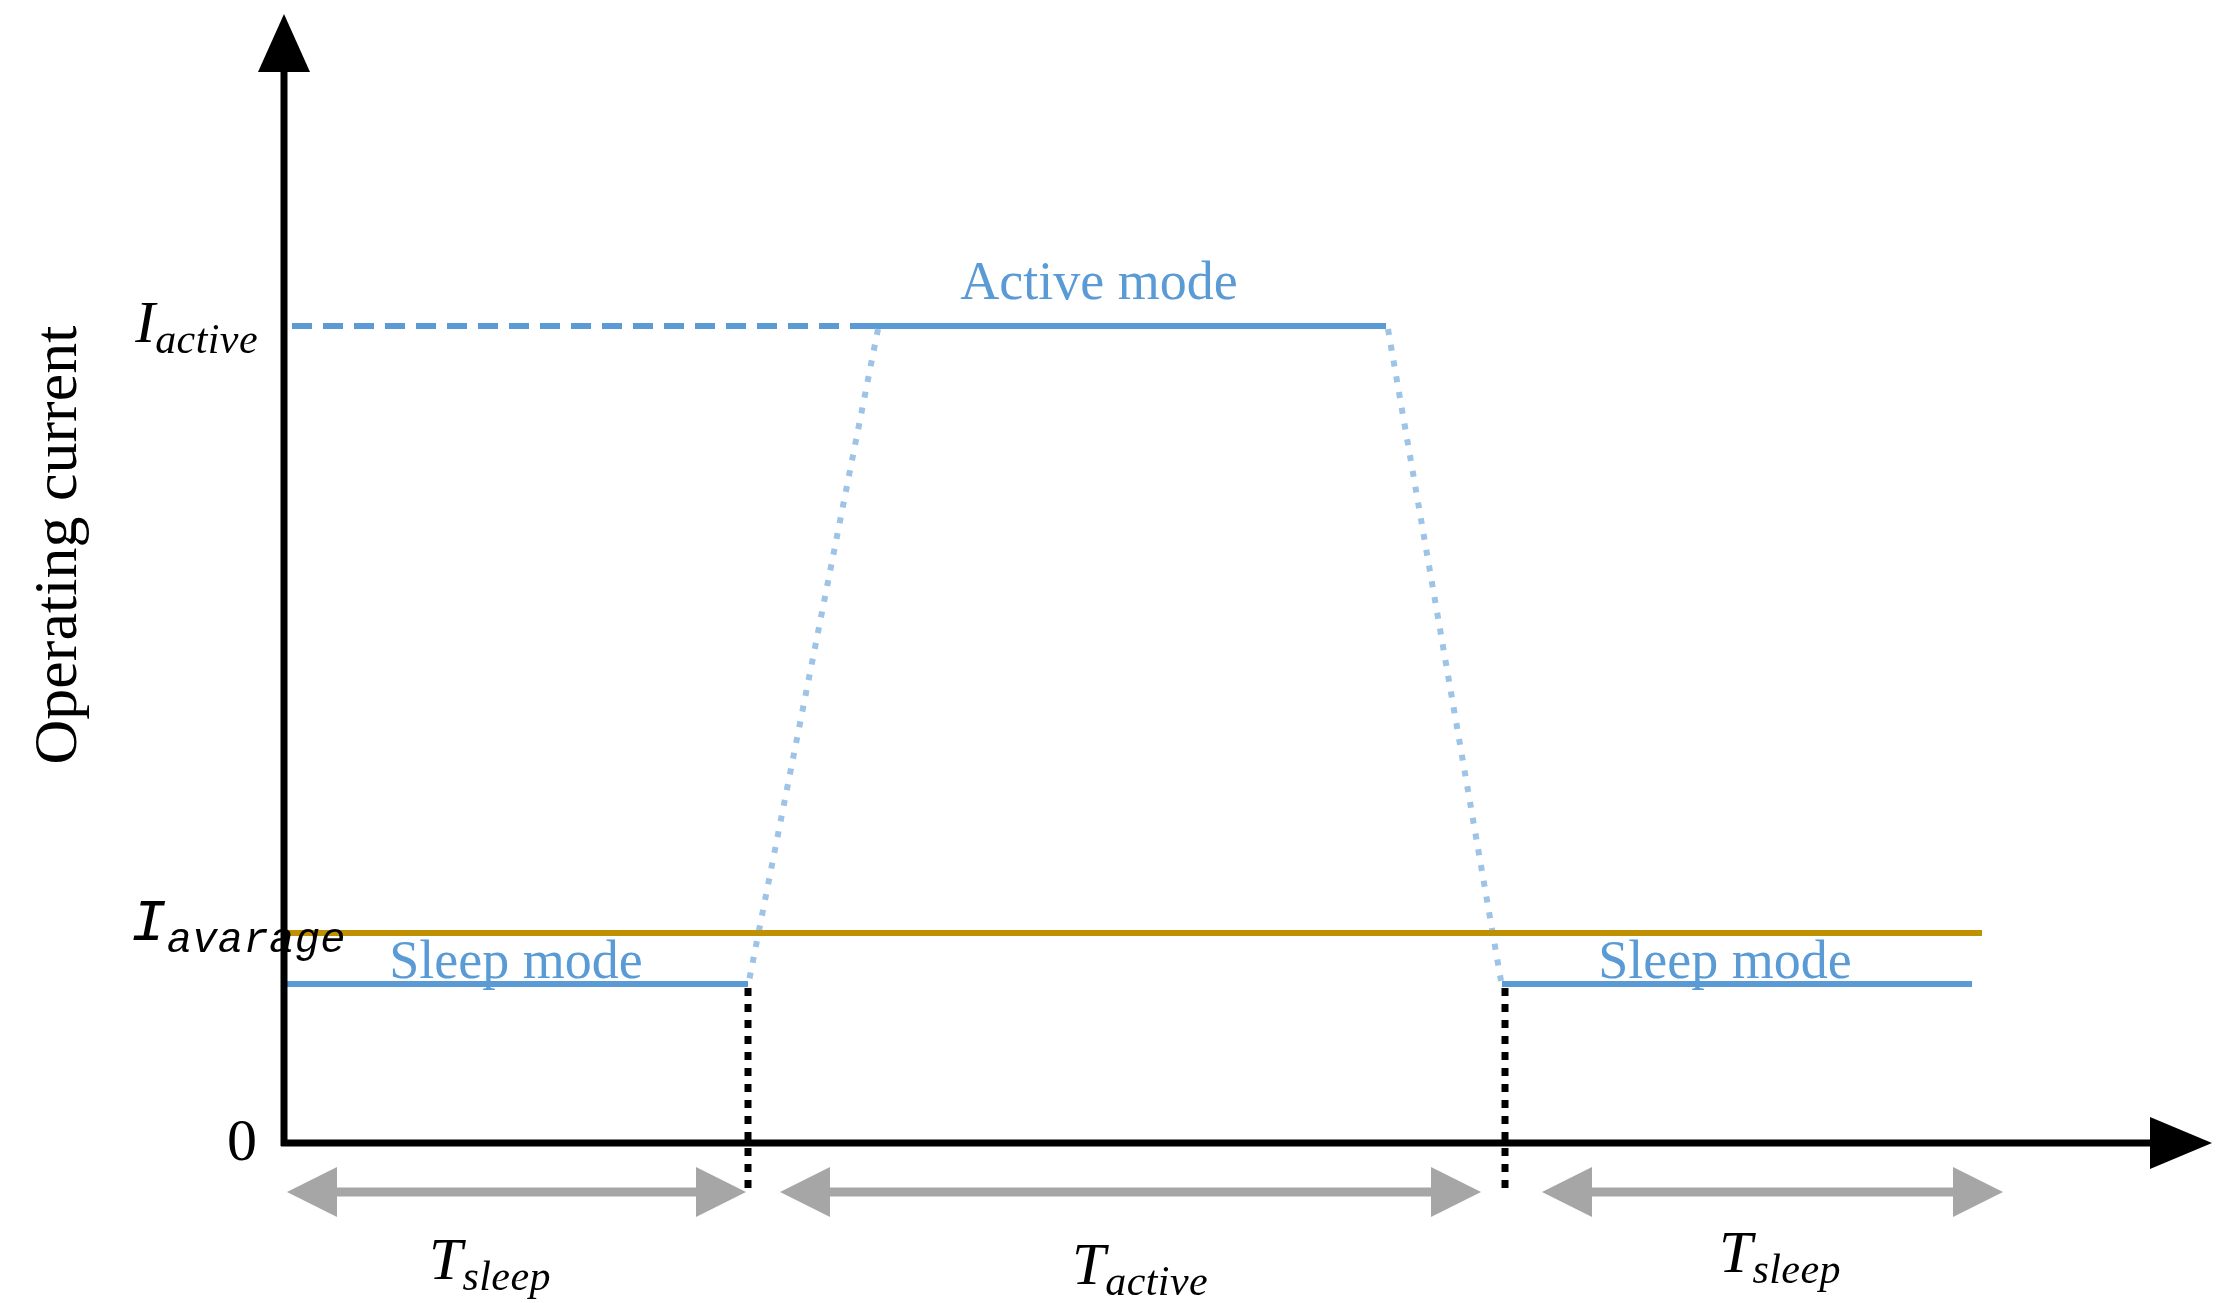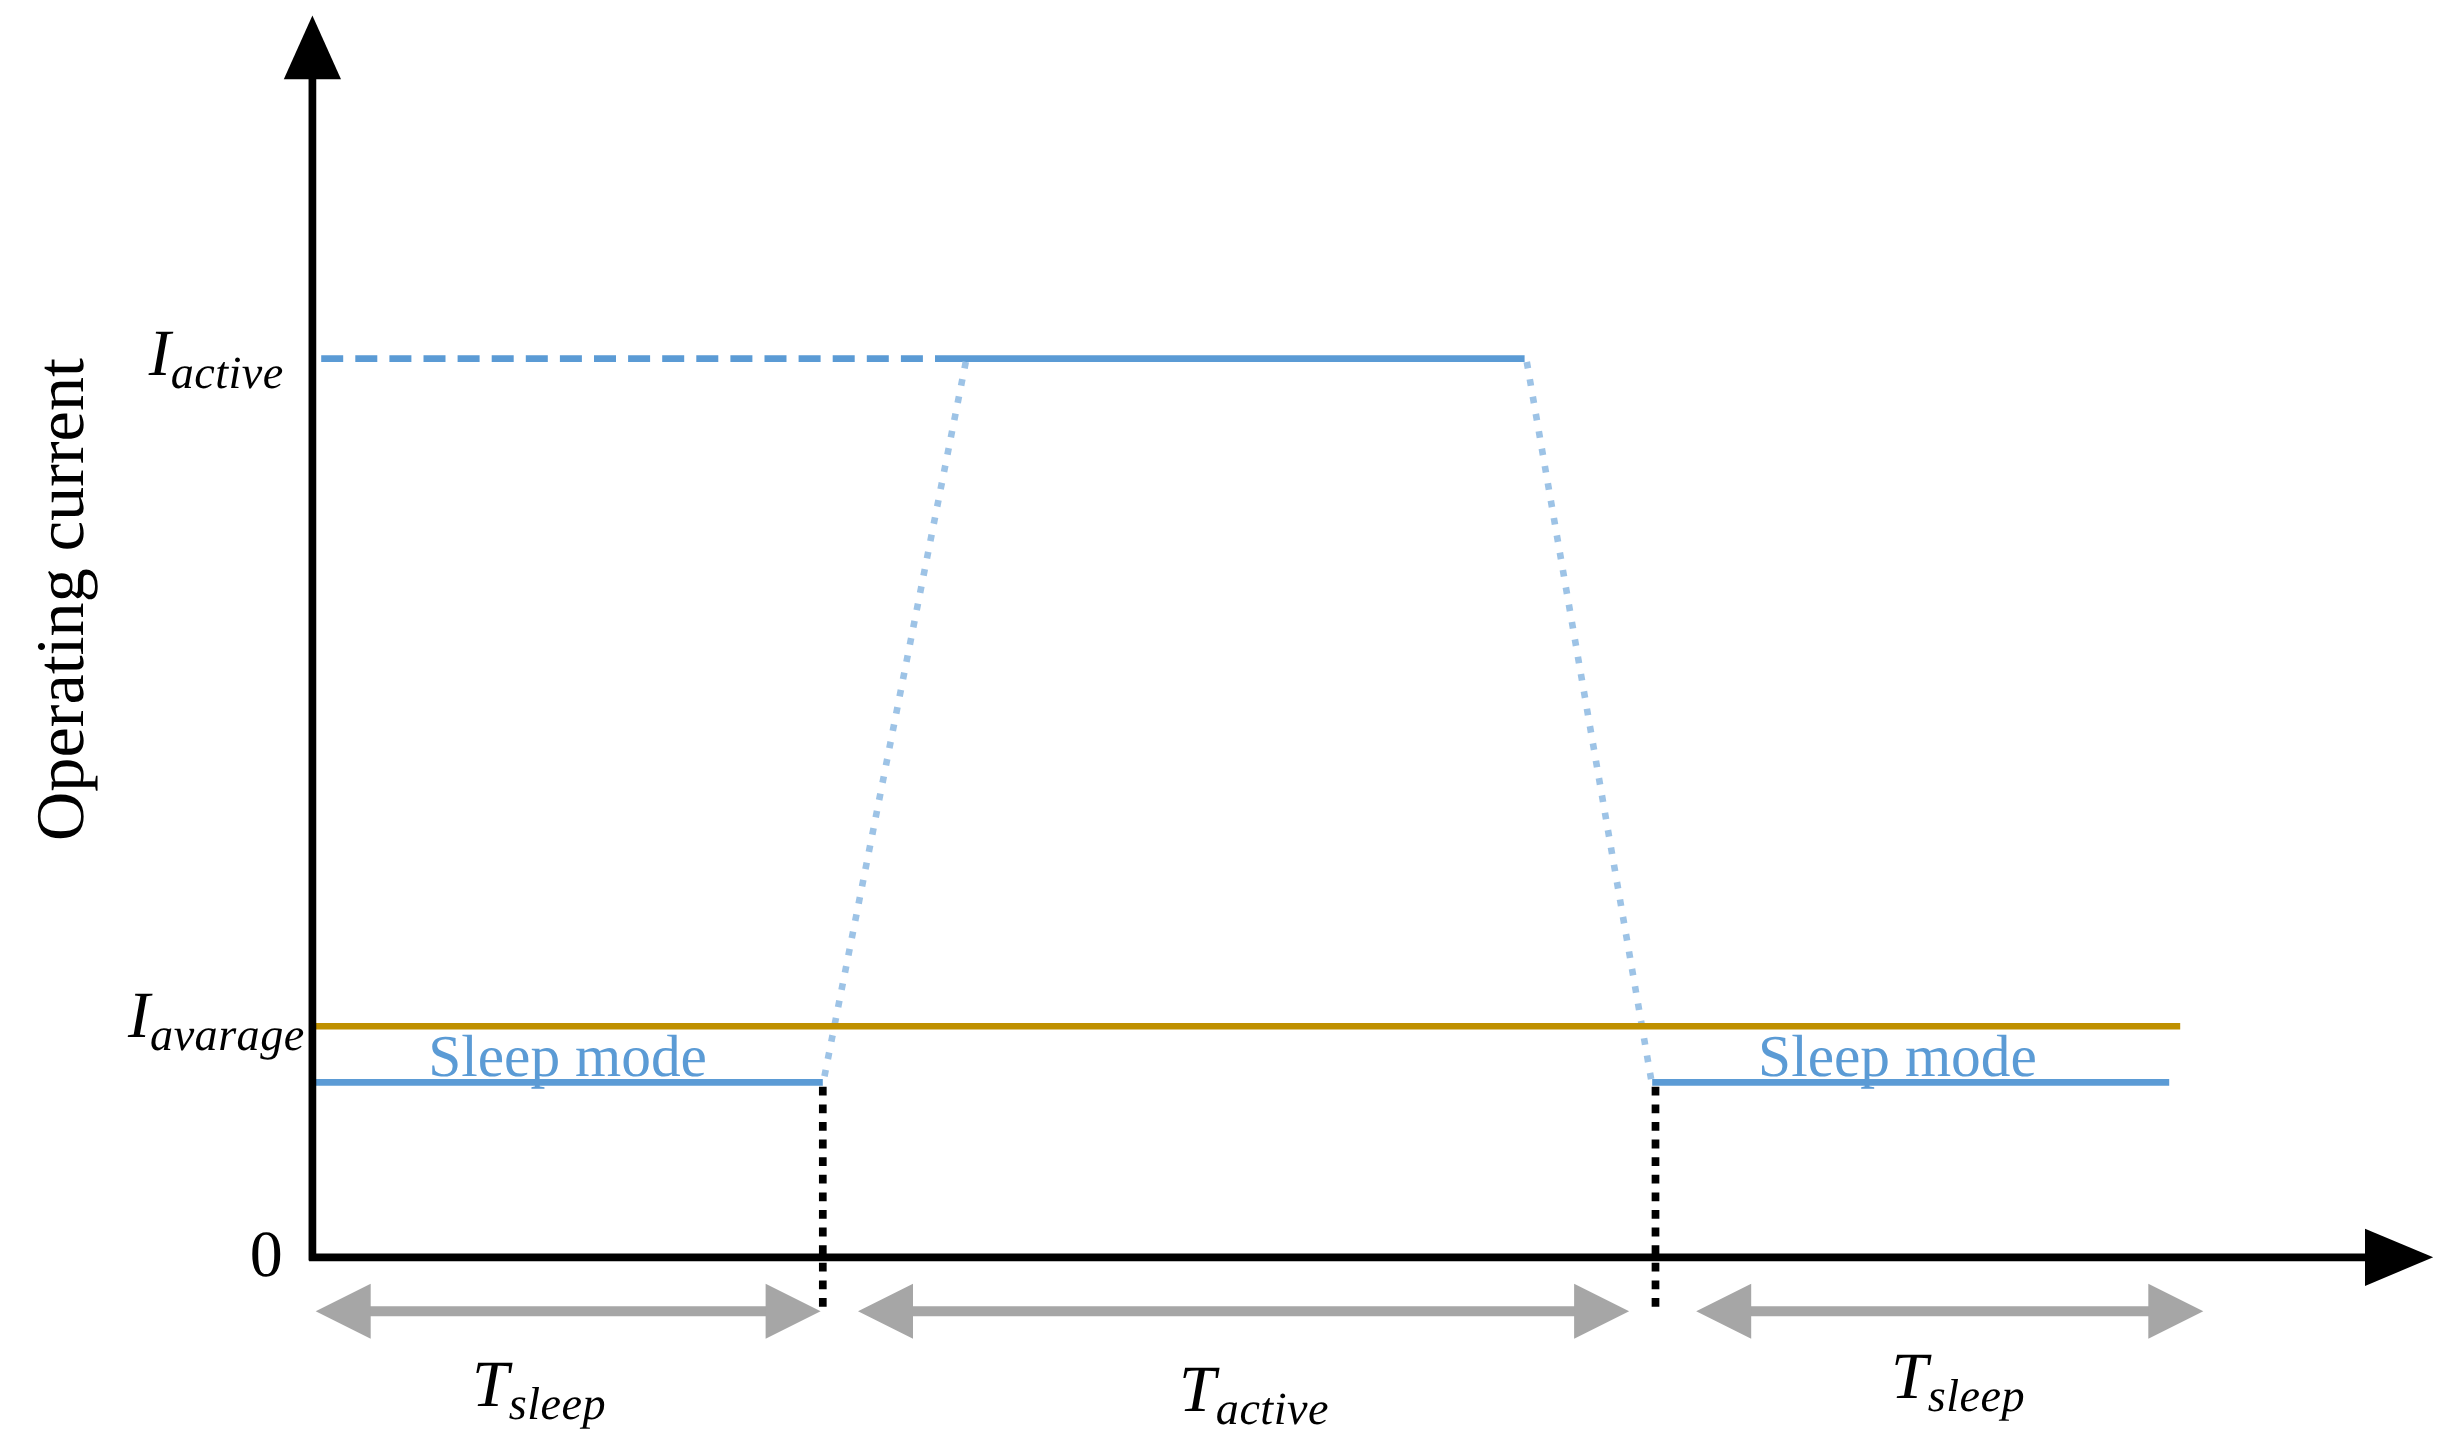--- a/index.html
+++ b/index.html
@@ -92,25 +92,26 @@
       <polygon points="1542,1192 1592,1167 1592,1217" fill="#A6A6A6"></polygon>
       <polygon points="2003,1192 1953,1167 1953,1217" fill="#A6A6A6"></polygon>
     </g>
   </svg>
 
   <div class="lbl ylabel" style="left:55px; top:545px;">Operating current</div>
 
   <div class="lbl ital right-align" style="right:1965px; top:326px;">
     <span>I</span><sub>active</sub>
   </div>
-  <div class="lbl ital right-align" style="right:1946px; top:928px;">
+  <div class="lbl ital right-align" style="right:1877px; top:928px;font-family:Liberation Mono, monospace;">
     <span>I</span><sub>avarage</sub>
   </div>
   <div class="lbl zero right-align" style="right:1966px; top:1140px;">0</div>
 
+  <div class="lbl mode-label centered" style="left:1099px; top:281px;">Active mode</div>
   <div class="lbl mode-label centered" style="left:516px; top:960px;">Sleep mode</div>
   <div class="lbl mode-label centered" style="left:1725px; top:960px;">Sleep mode</div>
 
   <div class="lbl ital centered" style="left:490px; top:1263px;">
     <span>T</span><sub>sleep</sub>
   </div>
   <div class="lbl ital centered" style="left:1140px; top:1268px;font-family:Liberation Serif, serif;">
     <span>T</span><sub>active</sub>
   </div>
   <div class="lbl ital centered" style="left:1780px; top:1256px;">

